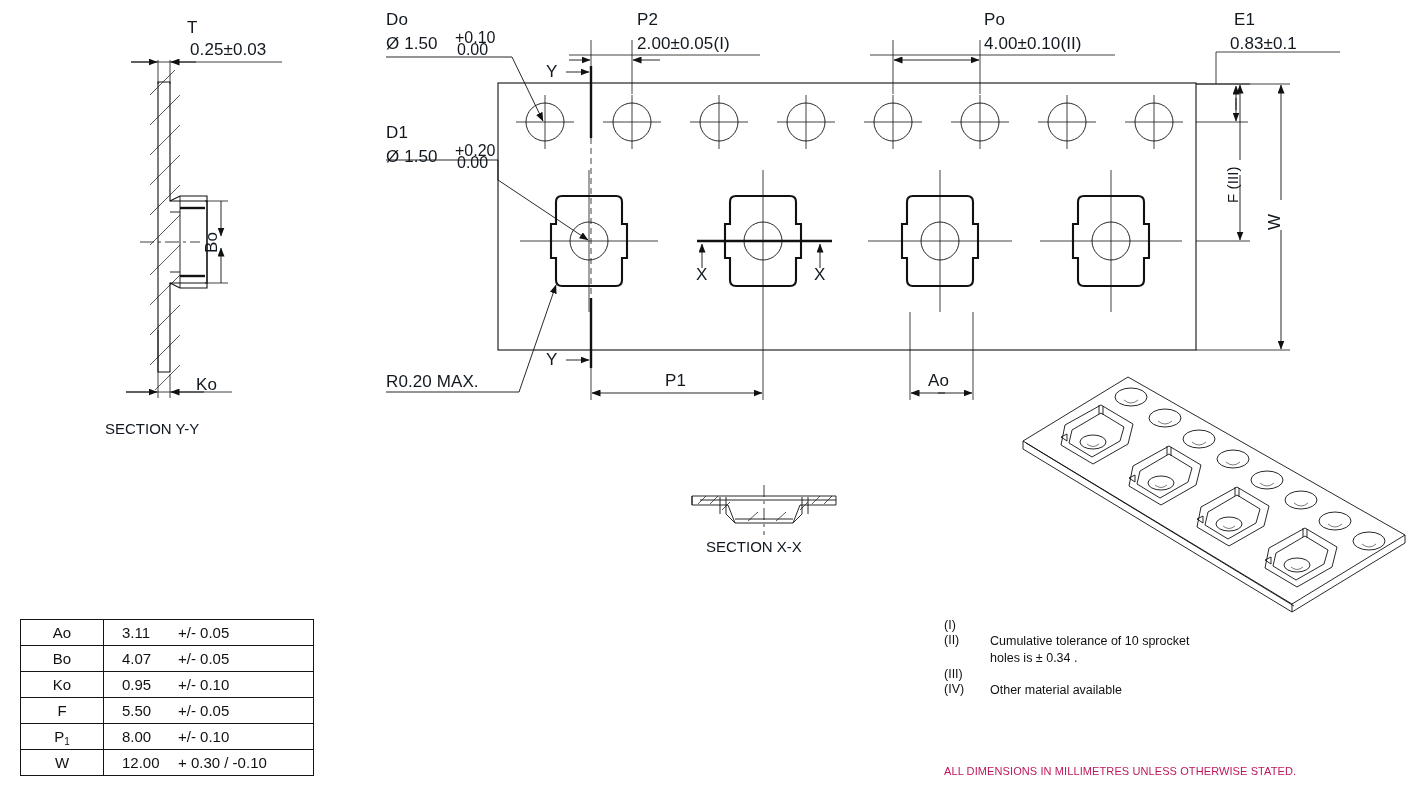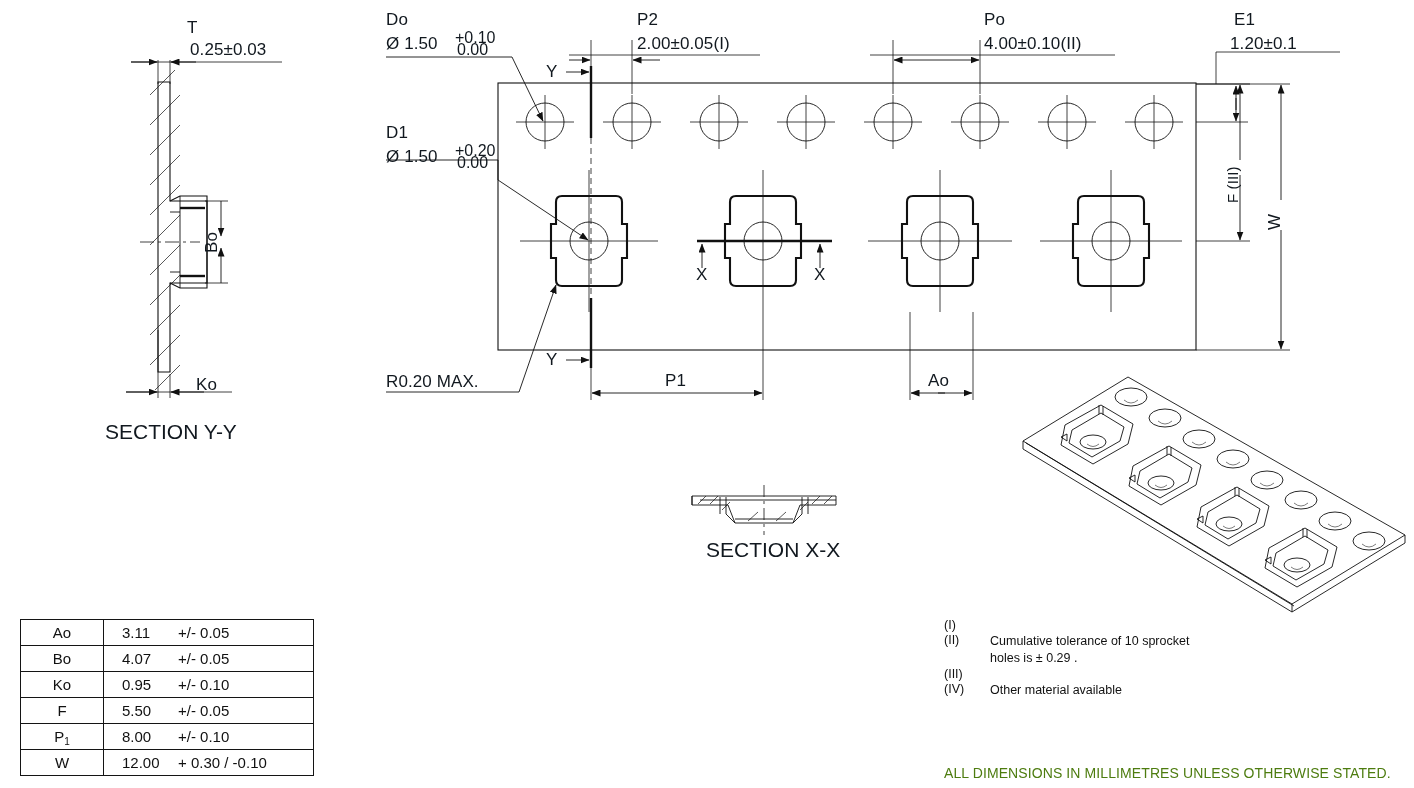--- a/index.html
+++ b/index.html
@@ -7,39 +7,39 @@
   body{
     width:1414px;height:788px;position:relative;overflow:hidden;
     font-family:"Liberation Sans", sans-serif;
     color:#000000;
   }
   #sheet{position:absolute;left:0;top:0;width:1414px;height:788px;}
   svg.layer{position:absolute;left:0;top:0;width:1414px;height:788px;overflow:visible;}
   .lbl{position:absolute;white-space:nowrap;color:#11181f;}
   .dim{font-size:17px;letter-spacing:.1px;}
   .dimsm{font-size:16px;line-height:11px;}
-  .sect{font-size:21px;}
+  .sect{font-size:15px;}
   .rot90{transform:rotate(-90deg);transform-origin:left top;}
 
   
   #ptable{position:absolute;left:20px;top:619px;width:294px;
       border-collapse:collapse;font-size:15px;}
   #ptable td{border:1px solid #141414;height:25px;padding:0;text-align:center;
       vertical-align:middle;color:#111;}
   #ptable td.sym{width:82px;}
   #ptable td.val{text-align:left;padding-left:18px;}
   #ptable .vnum{display:inline-block;width:56px;}
   sub.sb{font-size:10px;vertical-align:baseline;position:relative;top:3px;}
 
   
   #notes{position:absolute;left:944px;top:618px;font-size:12.5px;color:#111;}
   #notes .nrow{display:flex;margin-bottom:1px;}
   #notes .nkey{width:46px;flex:0 0 46px;}
   #notes .ntxt{line-height:16.5px;}
-  #allnote{position:absolute;left:944px;top:765px;font-size:14px;color:#4d7c0f;
+  #allnote{position:absolute;left:944px;top:765px;font-size:11px;color:#be185d;
       letter-spacing:.1px;white-space:nowrap;}
 
   .stk{fill:none;stroke:#111;stroke-width:1.1;}
   .stk-thin{fill:none;stroke:#111;stroke-width:0.9;}
   .stk-hair{fill:none;stroke:#444;stroke-width:0.7;}
   .stk-thick{fill:none;stroke:#111;stroke-width:2.4;}
   .stk-pk{fill:#fff;stroke:#111;stroke-width:2.1;}
   .ext{fill:none;stroke:#111;stroke-width:0.8;}
   .ctr{fill:none;stroke:#111;stroke-width:0.8;}
   .hatch{fill:none;stroke:#111;stroke-width:0.7;}
@@ -350,21 +350,21 @@
   <div class="lbl dimsm" style="left:455px;top:145px;text-align:center;">+0.20</div>
   <div class="lbl dimsm" style="left:457px;top:157px;">0.00</div>
 
   <div class="lbl dim" style="left:637px;top:10px;">P2</div>
   <div class="lbl dim" style="left:637px;top:34px;">2.00±0.05(I)</div>
 
   <div class="lbl dim" style="left:984px;top:10px;">Po</div>
   <div class="lbl dim" style="left:984px;top:34px;">4.00±0.10(II)</div>
 
   <div class="lbl dim" style="left:1234px;top:10px;">E1</div>
-  <div class="lbl dim" style="left:1230px;top:34px;">1.20±0.1</div>
+  <div class="lbl dim" style="left:1230px;top:34px;">0.83±0.1</div>
 
   <div class="lbl dim" style="left:386px;top:372px;">R0.20 MAX.</div>
 
   <div class="lbl dim" style="left:665px;top:371px;">P1</div>
 
   <div class="lbl dim" style="left:928px;top:371px;">Ao</div>
 
   <div class="lbl dim rot90" style="left:202px;top:253px;">Bo</div>
 
   <div class="lbl dim" style="left:196px;top:375px;">Ko</div>
@@ -412,21 +412,21 @@
   </table>
 
   <div id="notes">
     <div class="nrow">
       <div class="nkey">(I)</div>
     </div>
     <div class="nrow">
       <div class="nkey">(II)</div>
       <div class="ntxt">
         <div>Cumulative tolerance of 10 sprocket</div>
-        <div>holes is ± 0.29 .</div>
+        <div>holes is ± 0.34 .</div>
       </div>
     </div>
     <div class="nrow">
       <div class="nkey">(III)</div>
     </div>
     <div class="nrow">
       <div class="nkey">(IV)</div>
       <div class="ntxt">
         <div>Other material available</div>
       </div>

